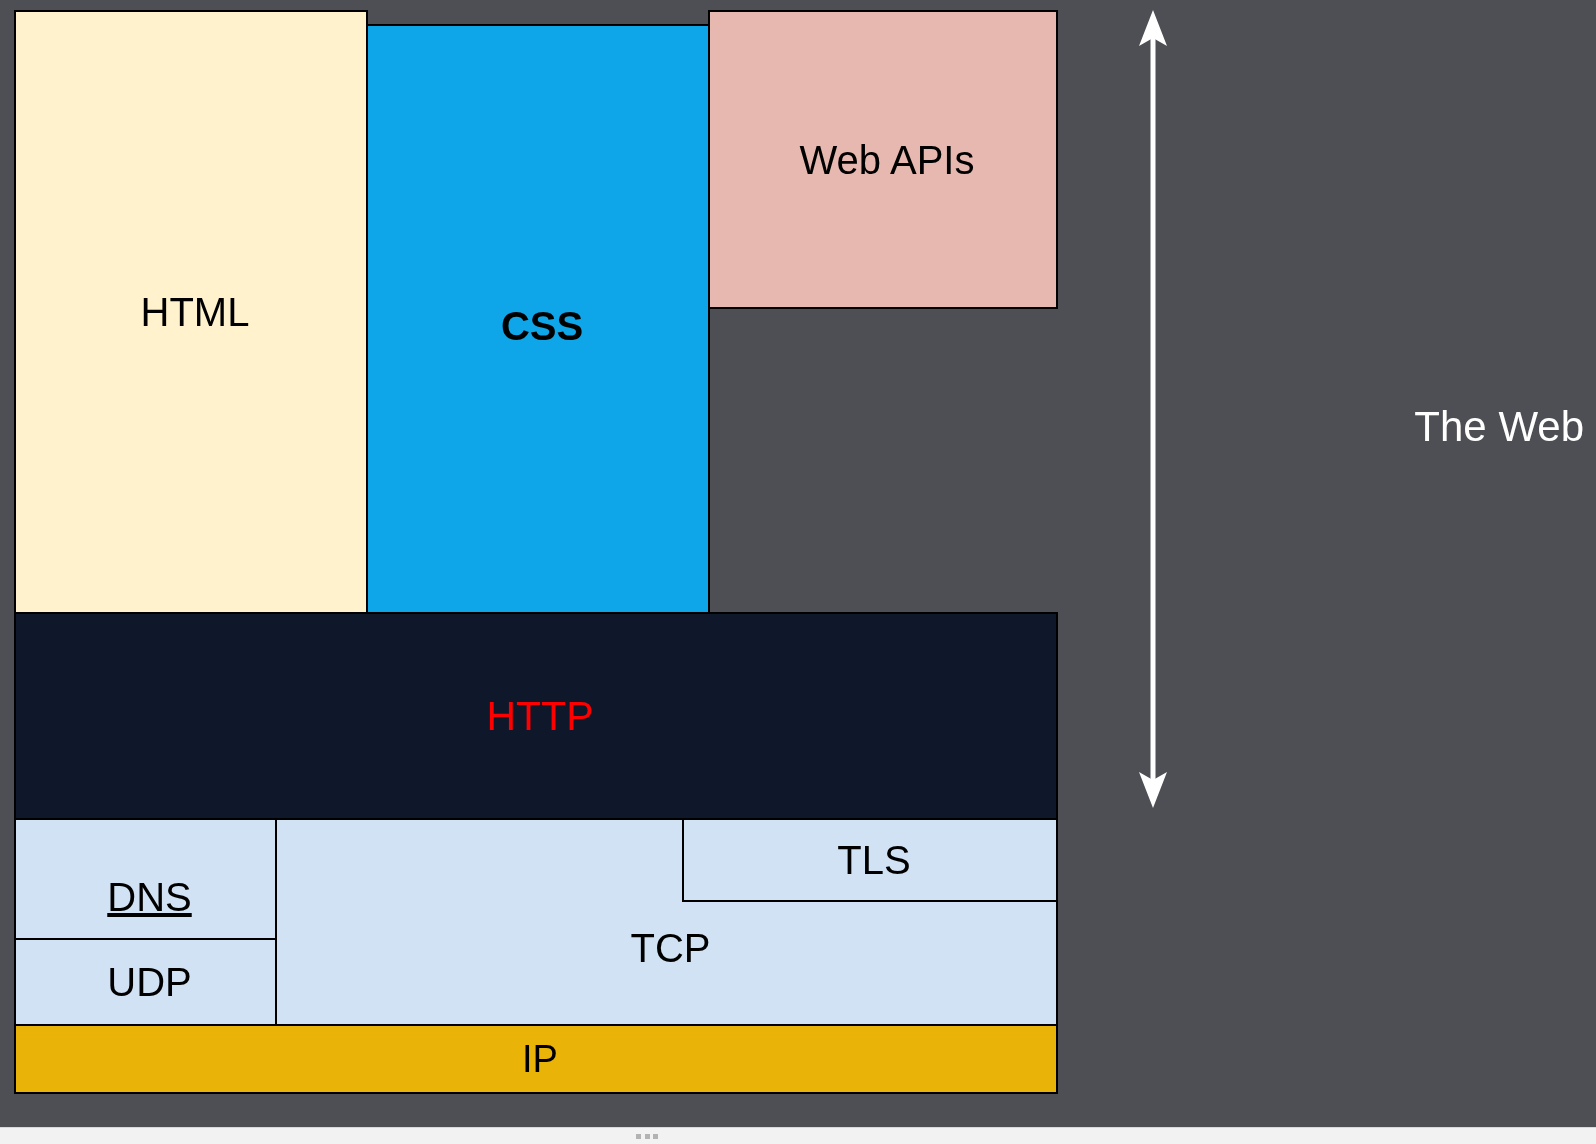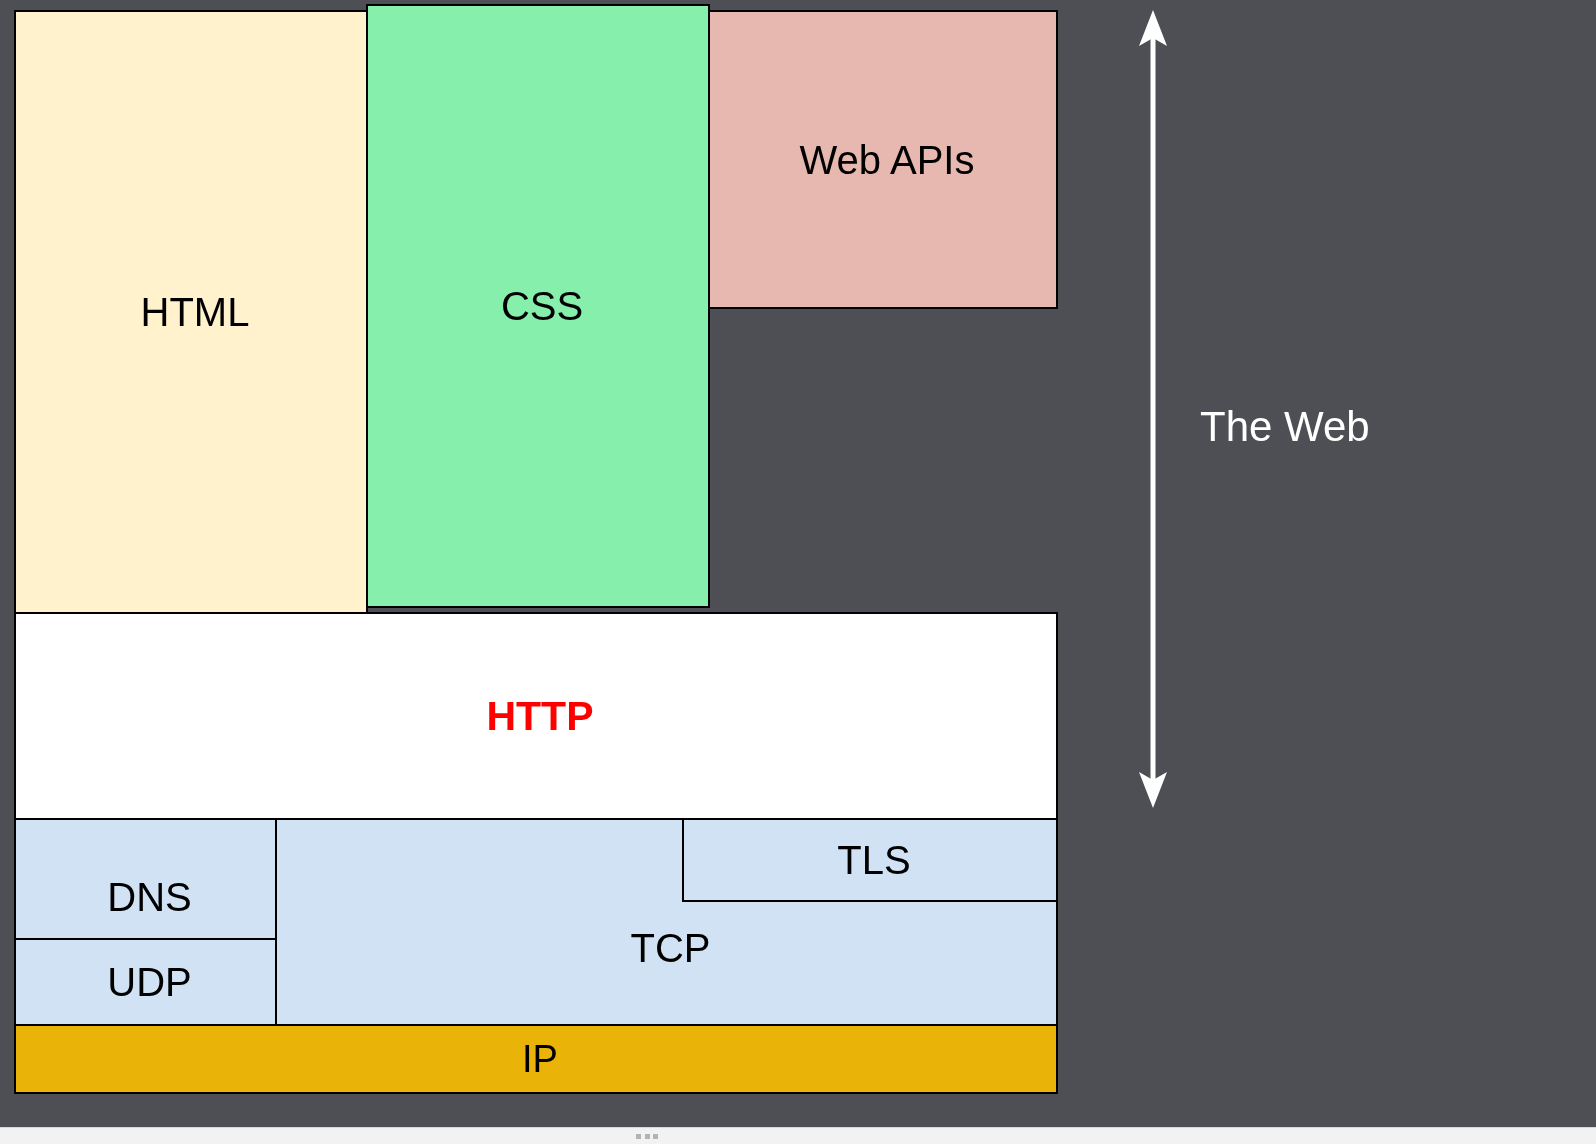--- a/index.html
+++ b/index.html
@@ -37,42 +37,43 @@
     padding-left: 8px;
   }
 
   
   .box-html {
     left: 14px;  top: 10px;
     width: 354px; height: 604px;
     background: #fff2cc;
   }
   .box-css {
-    left: 366px; top: 4px;
+    left: 366px; top: 24px;
     width: 344px; height: 604px;
-    background: #86efac;
+    background: #0ea5e9;
+    font-weight: bold;
   }
   .box-webapis {
     left: 708px; top: 10px;
     width: 350px; height: 299px;
     background: #e6b8af;
   }
   .box-javascript {
     left: 708px; top: 307px;
     width: 350px; height: 307px;
     background: #f4cccc;
   }
 
   
   .box-http {
     left: 14px;  top: 612px;
     width: 1044px; height: 208px;
-    background: #ffffff;
+    background: #0f172a;
     color: #ff0000;
-    font-weight: bold;
+    font-weight: normal;
     font-size: 41px;
   }
 
   
   .box-tcp {
     left: 275px; top: 818px;
     width: 783px;  height: 208px;
     background: #d0e2f3;
     align-items: flex-start;
     justify-content: center;
@@ -80,40 +81,41 @@
   }
   .box-tls {
     left: 682px; top: 818px;
     width: 376px; height: 84px;
     background: #d0e2f3;
   }
   .box-dns {
     left: 14px;  top: 818px;
     width: 263px; height: 158px;
     background: #d0e2f3;
+    text-decoration: underline;
   }
   .box-udp {
     left: 14px;  top: 938px;
     width: 263px; height: 88px;
     background: #d0e2f3;
   }
   .box-ip {
     left: 14px;  top: 1024px;
     width: 1044px; height: 70px;
     background: #eab308;
     font-size: 38px;
   }
 
   
   .web-label {
     position: absolute;
     left: 1200px;
     top: 406px;
     width: 384px;
-    text-align: left;
+    text-align: right;
     color: #ffffff;
     font-size: 42px;
     line-height: 1;
     white-space: nowrap;
   }
 
   .scope-arrow {
     position: absolute;
     left: 1133px;
     top: 8px;

